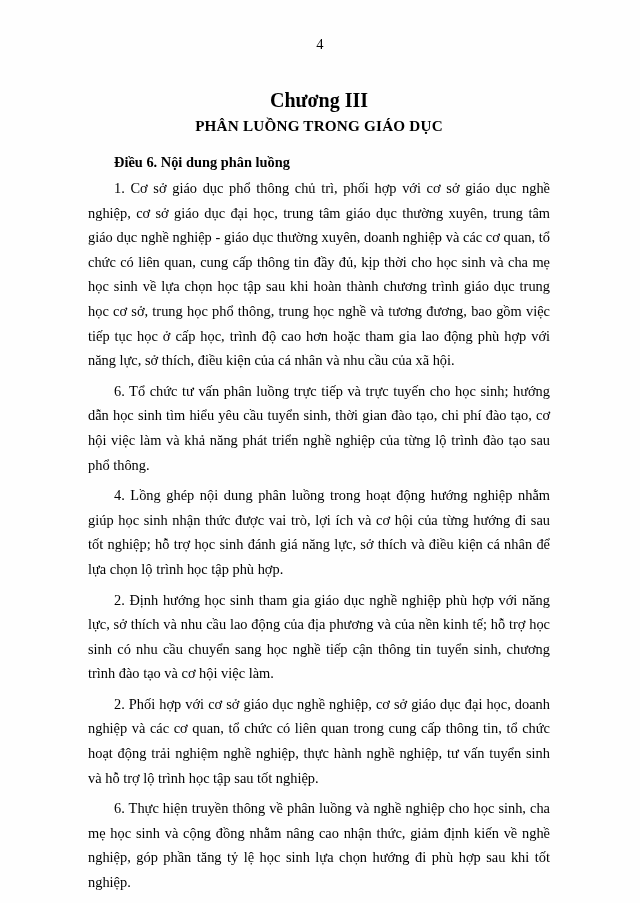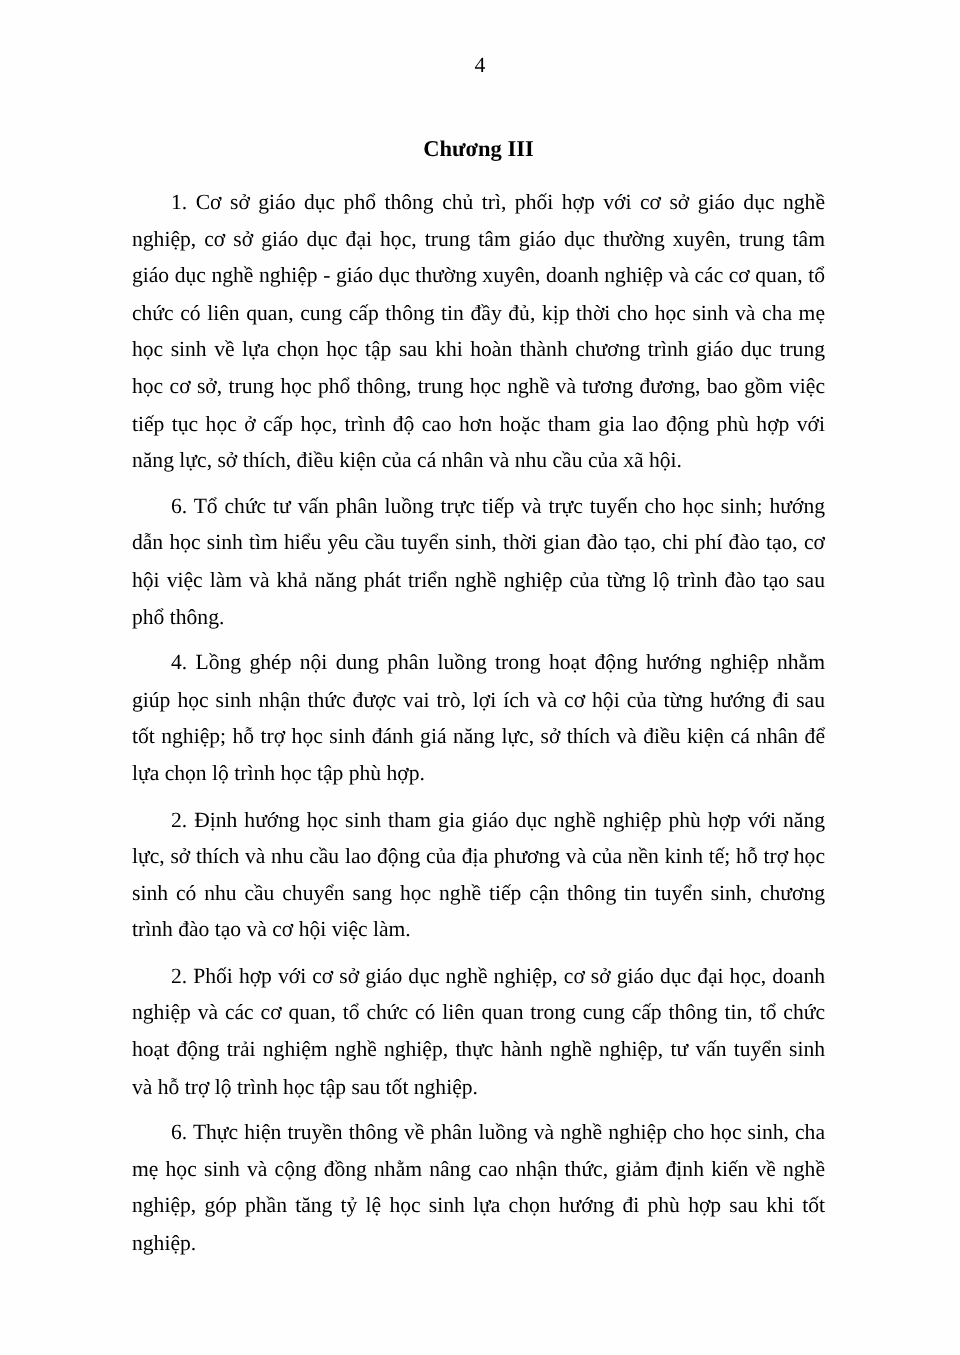--- a/index.html
+++ b/index.html
@@ -48,21 +48,21 @@
   }
   p.indent {
     text-indent: 26px;
   }
   .block {
     margin-bottom: 6px;
   }
   .chapter {
     text-align: center;
     font-weight: bold;
-    font-size: 15px;
+    font-size: 20px;
     line-height: 25px;
     margin: 0;
   }
   .chapter-wrap {
     margin-top: 16px;
     margin-bottom: 10px;
   }
   .chapter-title {
     text-align: center;
     font-weight: bold;
@@ -85,22 +85,24 @@
 
 <div class="page">
 
   <div class="page-number">4</div>
 
   <div class="content">
 
 
     <div class="chapter-wrap">
       <p class="chapter">Chương III</p>
+      <p class="chapter-title">PHÂN LUỒNG TRONG GIÁO DỤC</p>
     </div>
 
+    <p class="article-head">Điều 6. Nội dung phân luồng</p>
 
     <div class="block">
       <p class="indent">1. Cơ sở giáo dục phổ thông chủ trì, phối hợp với cơ sở giáo dục nghề nghiệp, cơ sở giáo dục đại học, trung tâm giáo dục thường xuyên, trung tâm giáo dục nghề nghiệp - giáo dục thường xuyên, doanh nghiệp và các cơ quan, tổ chức có liên quan, cung cấp thông tin đầy đủ, kịp thời cho học sinh và cha mẹ học sinh về lựa chọn học tập sau khi hoàn thành chương trình giáo dục trung học cơ sở, trung học phổ thông, trung học nghề và tương đương, bao gồm việc tiếp tục học ở cấp học, trình độ cao hơn hoặc tham gia lao động phù hợp với năng lực, sở thích, điều kiện của cá nhân và nhu cầu của xã hội.</p>
     </div>
 
     <div class="block">
       <p class="indent">6. Tổ chức tư vấn phân luồng trực tiếp và trực tuyến cho học sinh; hướng dẫn học sinh tìm hiểu yêu cầu tuyển sinh, thời gian đào tạo, chi phí đào tạo, cơ hội việc làm và khả năng phát triển nghề nghiệp của từng lộ trình đào tạo sau phổ thông.</p>
     </div>
 
     <div class="block">

